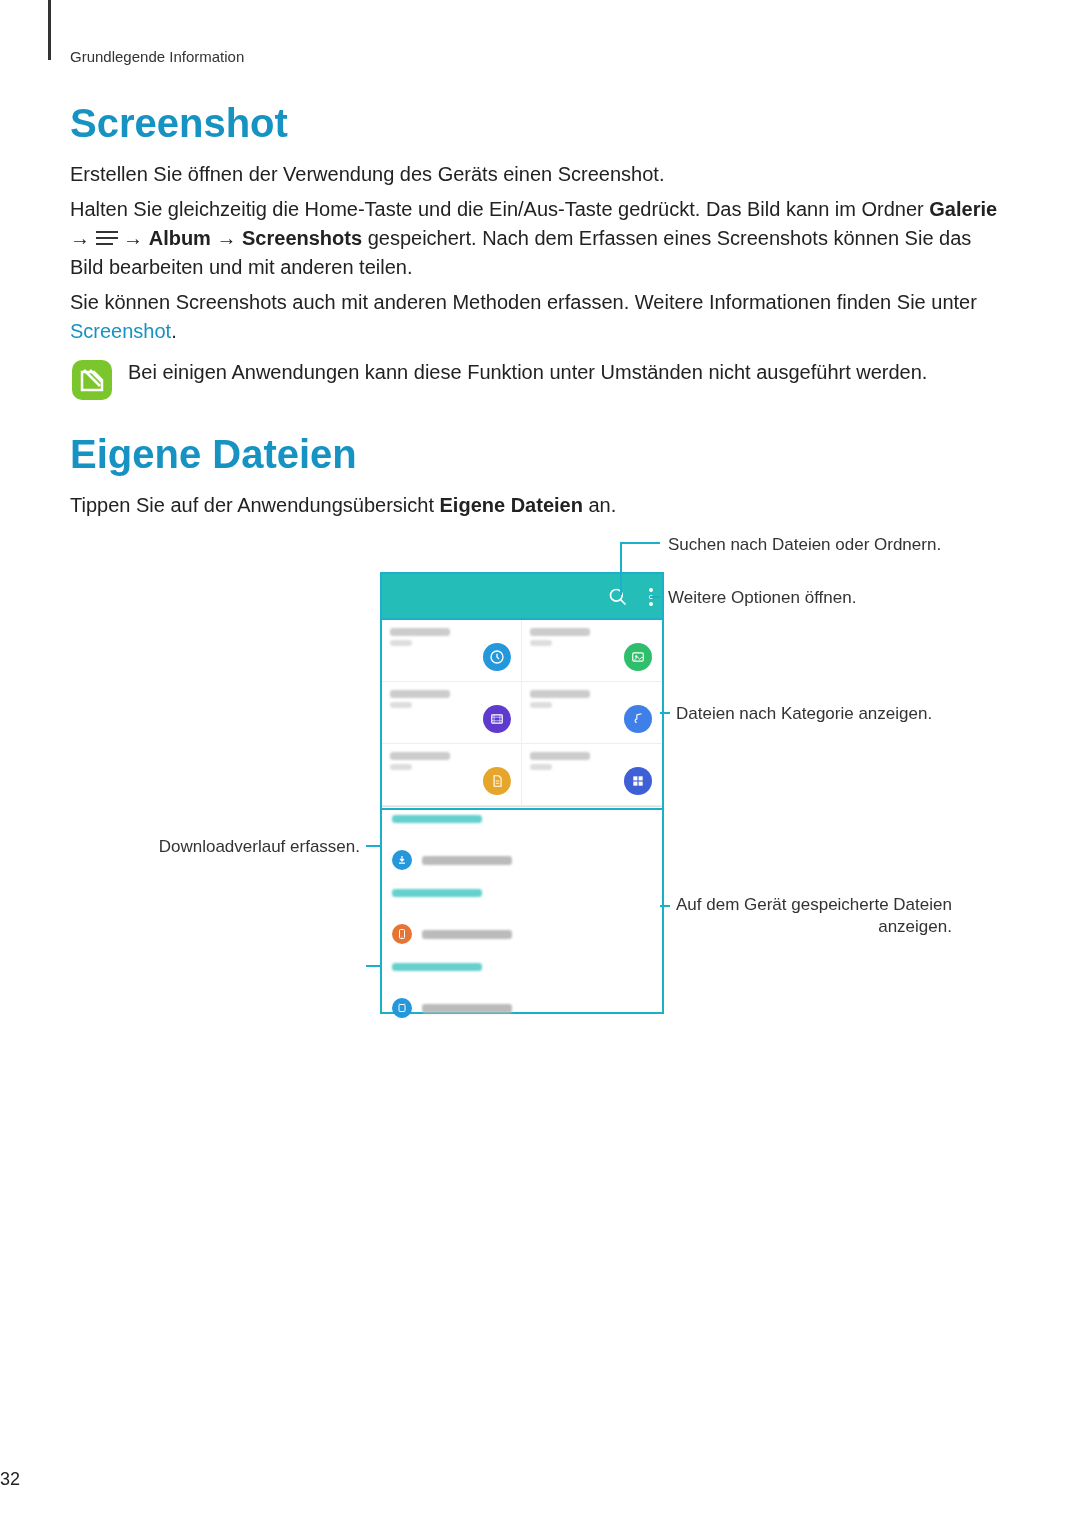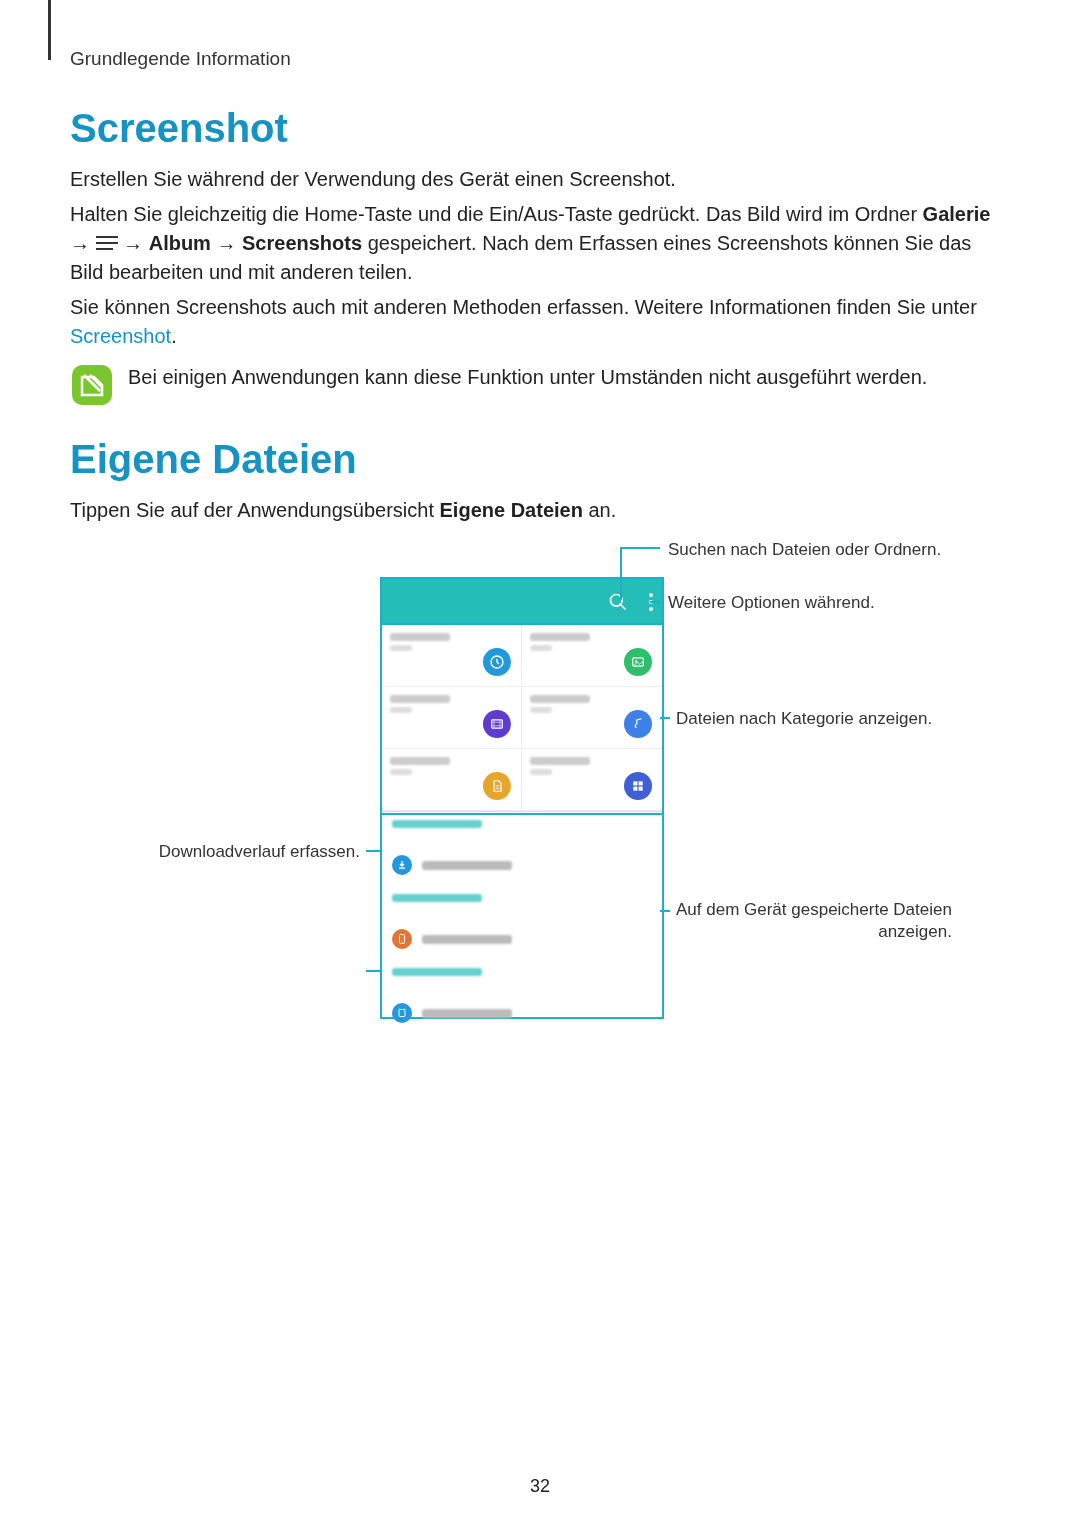--- a/index.html
+++ b/index.html
@@ -10,21 +10,21 @@
     color: #222;
   }
   .page {
     width: 1080px;
     height: 1527px;
     position: relative;
     padding: 38px 70px 0 70px;
     box-sizing: border-box;
   }
   .header {
-    font-size: 19px;
+    font-size: 15px;
     color: #333;
     margin-bottom: 36px;
     margin-top: 10px;
   }
   .h1 {
     font-size: 40px;
     color: #1693c2;
     font-weight: bold;
     margin: 30px 0 14px 0;
   }
@@ -163,40 +163,40 @@
   .page-sidebar {
     position: absolute;
     left: 48px;
     top: 0;
     width: 3px;
     height: 60px;
     background: #333;
   }
   .page-num {
     position: absolute;
-    bottom: 30px;
+    bottom: 37px;
     left: 0; right: 0;
-    text-align: center;
+    text-align: left;
     font-size: 18px;
   }
 </style>
 </head>
 <body>
 
 <div class="page">
   <div class="page-sidebar"></div>
 
   <div class="header">Grundlegende Information</div>
 
   <div class="h1">Screenshot</div>
 
-  <p class="body-text">Erstellen Sie während der Verwendung des Gerät einen Screenshot.</p>
+  <p class="body-text">Erstellen Sie öffnen der Verwendung des Geräts einen Screenshot.</p>
 
   <p class="body-text">
-    <span>Halten Sie gleichzeitig die Home-Taste und die Ein/Aus-Taste gedrückt. Das Bild wird im Ordner </span><b>Galerie</b><span> → </span><span class="menu-icon"><span></span><span></span><span></span></span><span> → </span><b>Album</b><span> → </span><b>Screenshots</b><span> gespeichert. Nach dem Erfassen eines Screenshots können Sie das Bild bearbeiten und mit anderen teilen.</span>
+    <span>Halten Sie gleichzeitig die Home-Taste und die Ein/Aus-Taste gedrückt. Das Bild kann im Ordner </span><b>Galerie</b><span> → </span><span class="menu-icon"><span></span><span></span><span></span></span><span> → </span><b>Album</b><span> → </span><b>Screenshots</b><span> gespeichert. Nach dem Erfassen eines Screenshots können Sie das Bild bearbeiten und mit anderen teilen.</span>
   </p>
 
   <p class="body-text">
     <span>Sie können Screenshots auch mit anderen Methoden erfassen. Weitere Informationen finden Sie unter </span><span class="link">Screenshot</span><span>.</span>
   </p>
 
   <div class="note-row">
     <svg class="note-icon" viewBox="0 0 44 44">
       <rect x="2" y="2" width="40" height="40" rx="10" fill="#7bc62d"></rect>
       <path d="M12 14 L24 14 L32 22 L32 32 L12 32 Z" fill="none" stroke="#fff" stroke-width="2.5"></path>
@@ -340,21 +340,21 @@
 
     <div class="line h" style="left:296px; top:295px; width:14px;"></div>
 
     <div class="line h" style="left:590px; top:355px; width:10px;"></div>
 
     <div class="line h" style="left:296px; top:415px; width:14px;"></div>
 
     <div style="position:absolute; left:310px; top:68px; width:280px; height:188px; border:2px solid #1bb0c9; pointer-events:none;"></div>
 
     <div class="callout" style="left:598px; top:-16px;">Suchen nach Dateien oder Ordnern.</div>
-    <div class="callout" style="left:598px; top:37px;">Weitere Optionen während.</div>
+    <div class="callout" style="left:598px; top:37px;">Weitere Optionen öffnen.</div>
     <div class="callout" style="left:606px; top:153px;">Dateien nach Kategorie anzeigen.</div>
     <div class="callout left" style="left:0px; top:286px; width:290px;">Downloadverlauf erfassen.</div>
     <div class="callout" style="left:606px; top:344px;">
       <span>Auf dem Gerät gespeicherte Dateien</span><br>
       <span>anzeigen.</span>
     </div>
   </div>
 
   <div class="page-num">32</div>
 </div>

